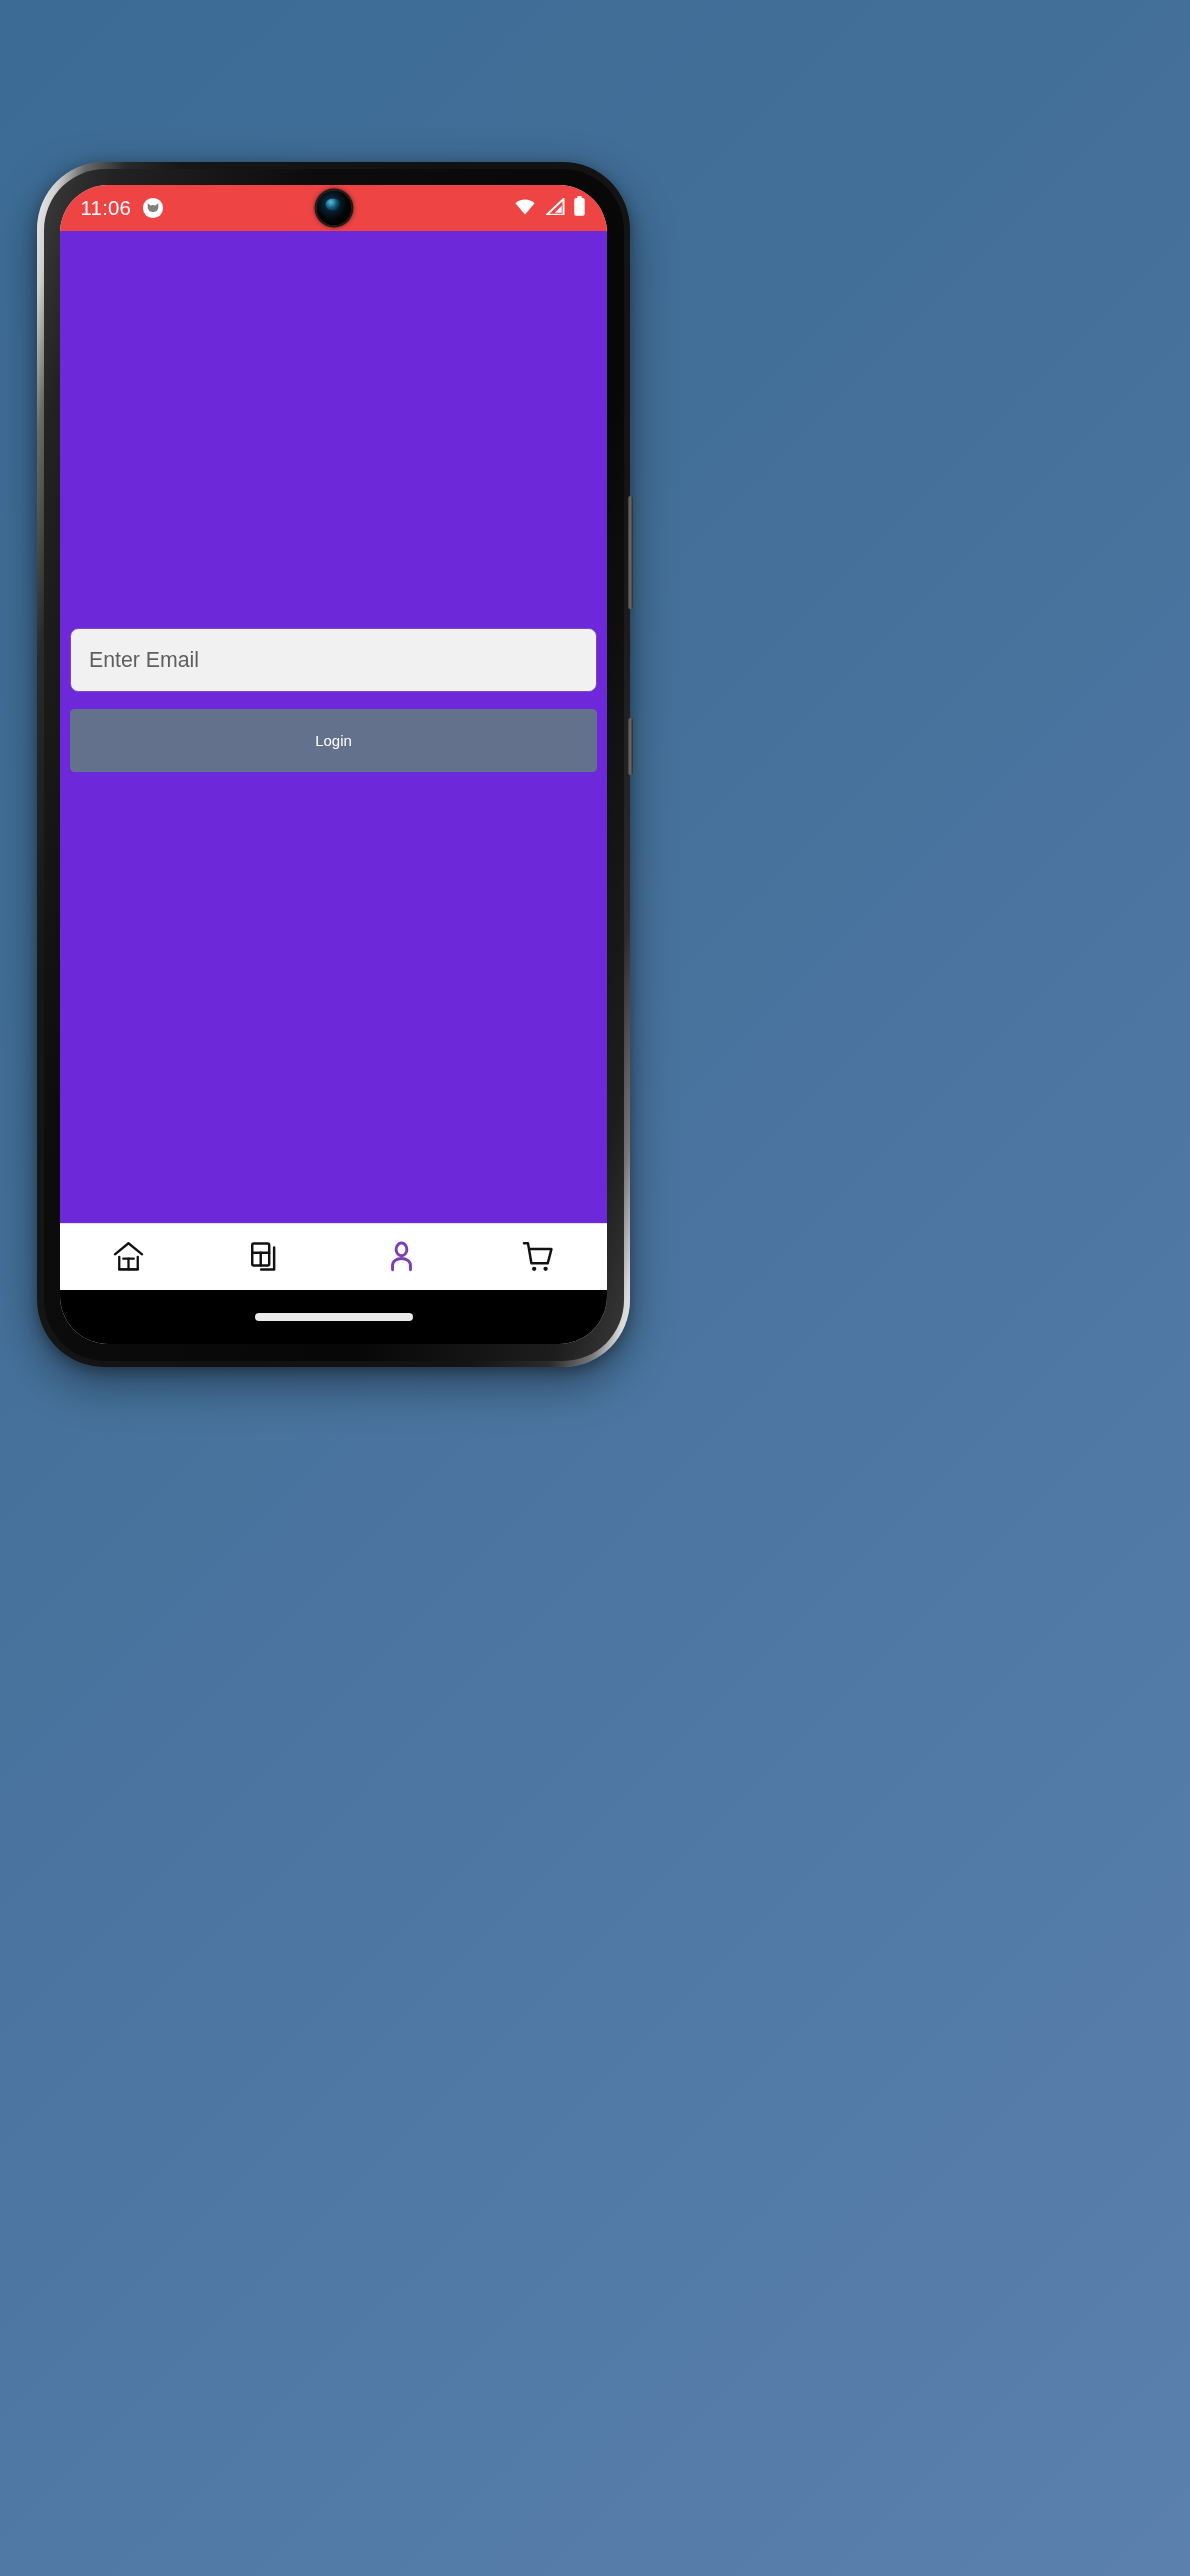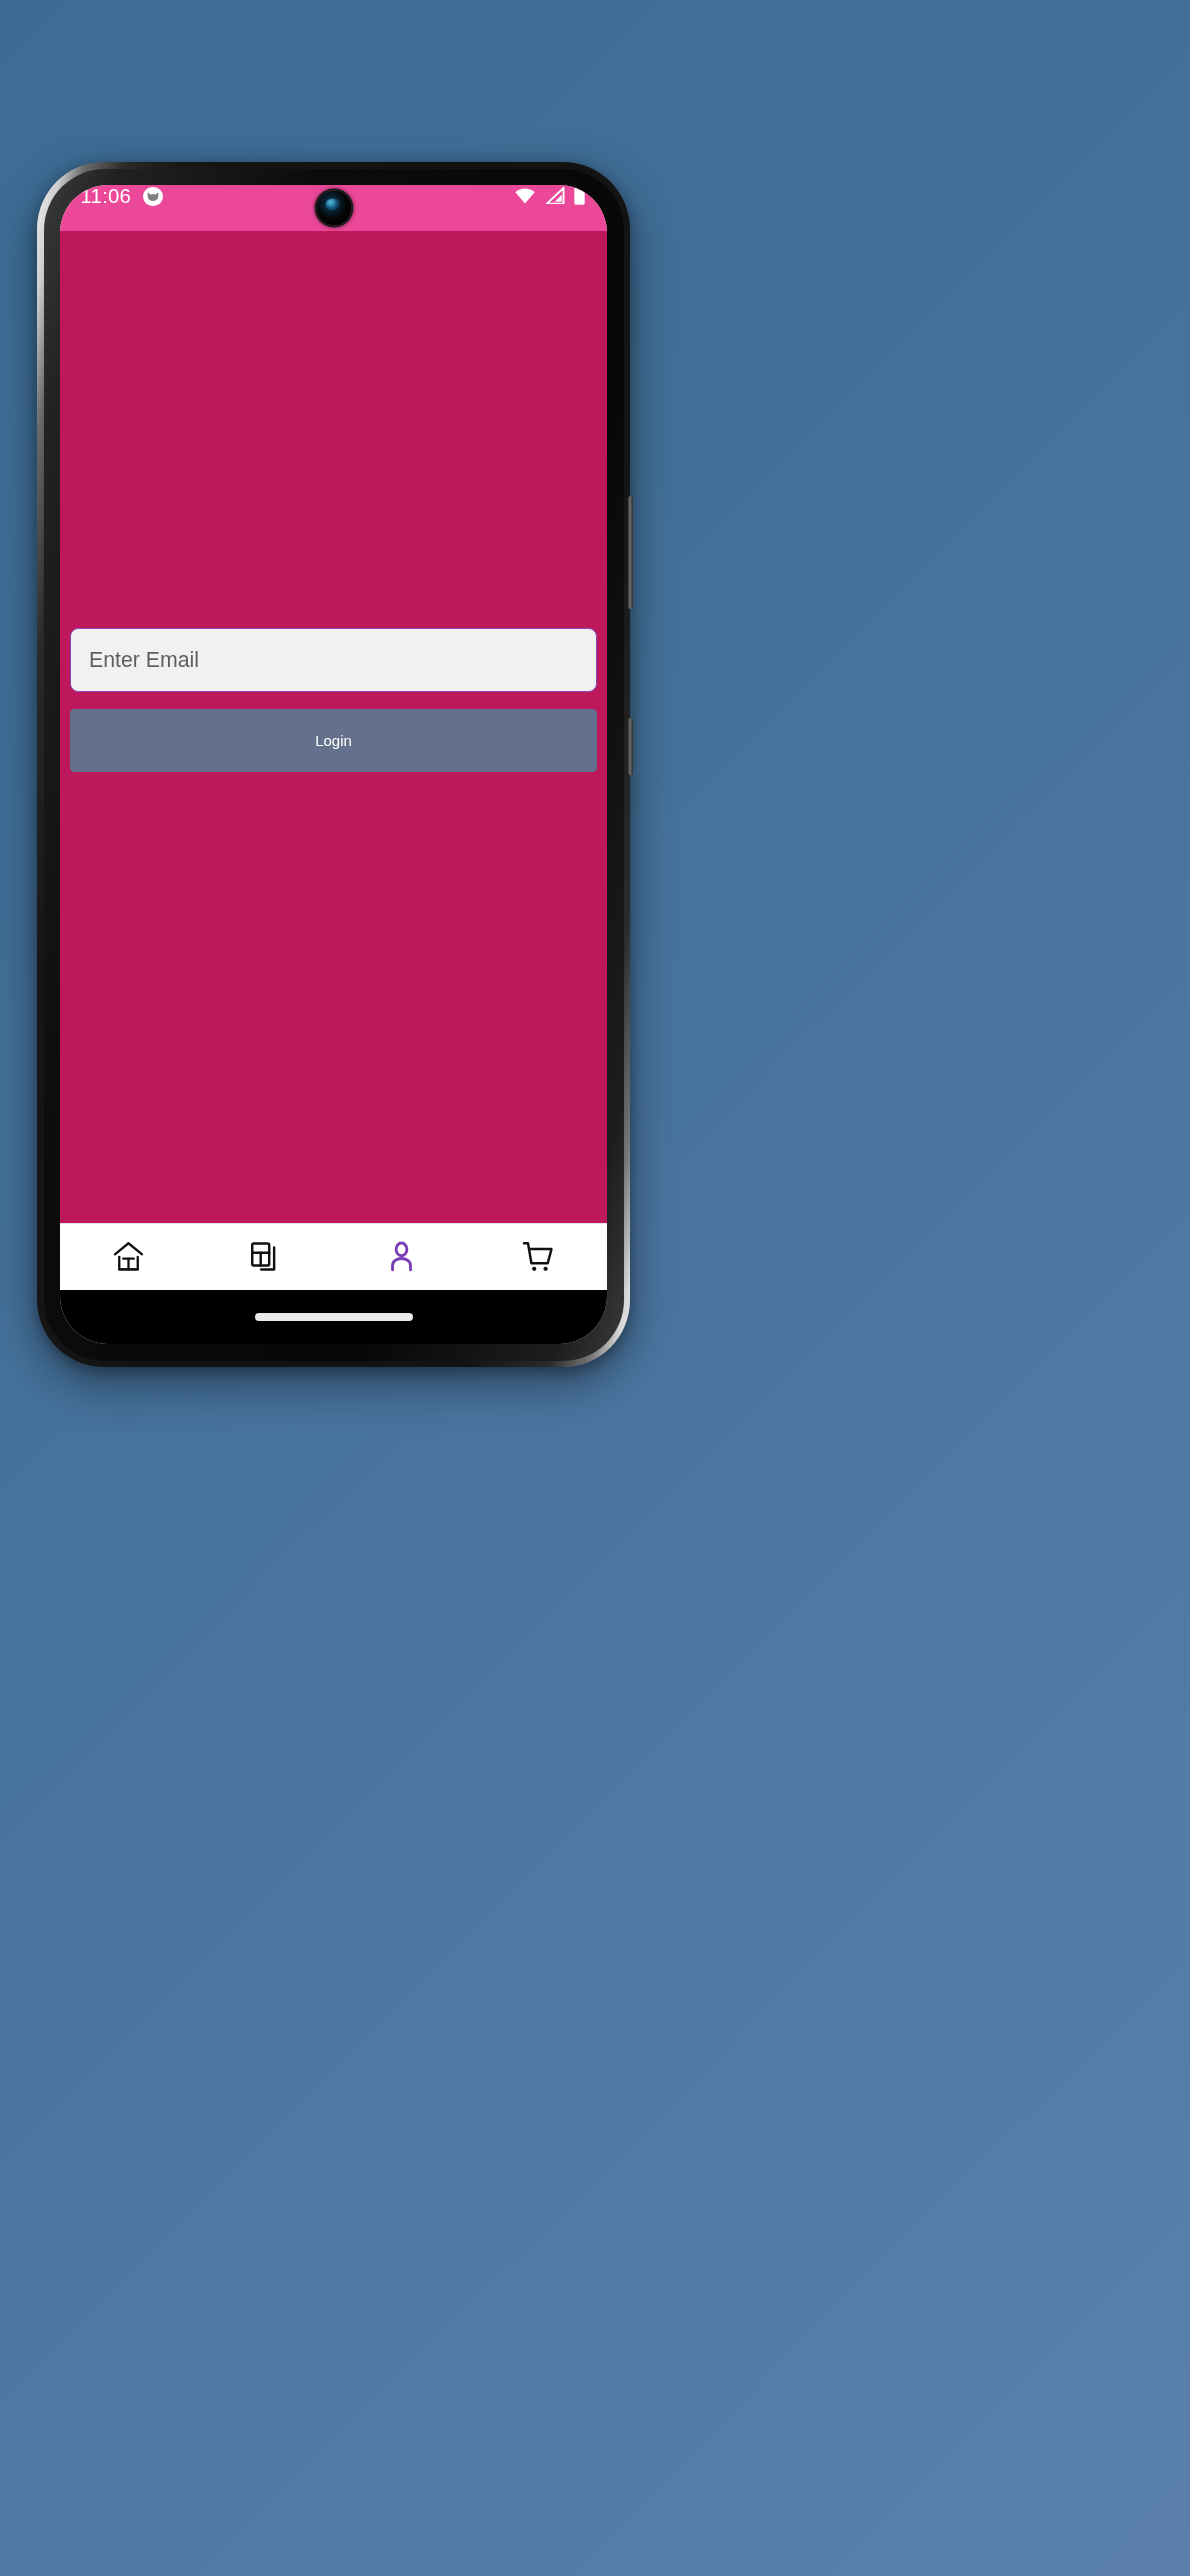--- a/index.html
+++ b/index.html
@@ -45,22 +45,22 @@
     right:-2.8px; width:4.6px;
     border-radius:2.8px;
     background:linear-gradient(90deg,#3a3a3a,#6e6e6e 40%,#2c2c2c);
   }
   #btn-power  { top:334px; height:113px; }
   #btn-volume { top:556px; height:57px; }
 
   
   #statusbar {
     height:46px; flex:0 0 46px;
-    background:#ec4899;
-    display:flex; align-items:flex-start;
+    background:#ef4444;
+    display:flex; align-items:center;
     padding:0 20.4px;
     position:relative;
   }
   #status-left { display:flex; align-items:center; gap:12px; }
   #clock { color:#fff; font-size:20.4px; letter-spacing:0.2px; }
   #cat-icon {
     width:19.5px; height:19.5px; border-radius:50%;
     background:#fff; position:relative;
     display:flex; align-items:center; justify-content:center;
   }
@@ -81,21 +81,21 @@
   #camera::after {
     content:""; position:absolute;
     left:28%; top:22%; width:42%; height:36%;
     border-radius:50%;
     background:radial-gradient(circle at 35% 30%, rgba(90,200,230,.95) 0%, rgba(30,120,170,.6) 45%, rgba(10,40,60,0) 78%);
   }
 
   
   #app {
     flex:1 1 auto;
-    background:#be185d;
+    background:#6d28d9;
     position:relative;
     display:flex; flex-direction:column;
   }
   #form {
     position:absolute;
     left:0; right:0;
     top:397px;
     padding:0 10.2px;
   }
   .field {

